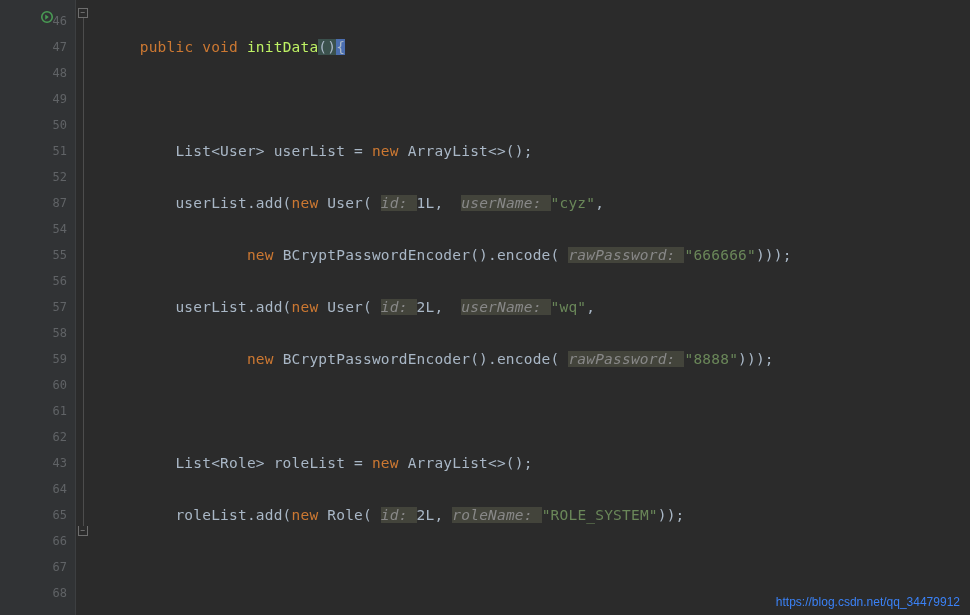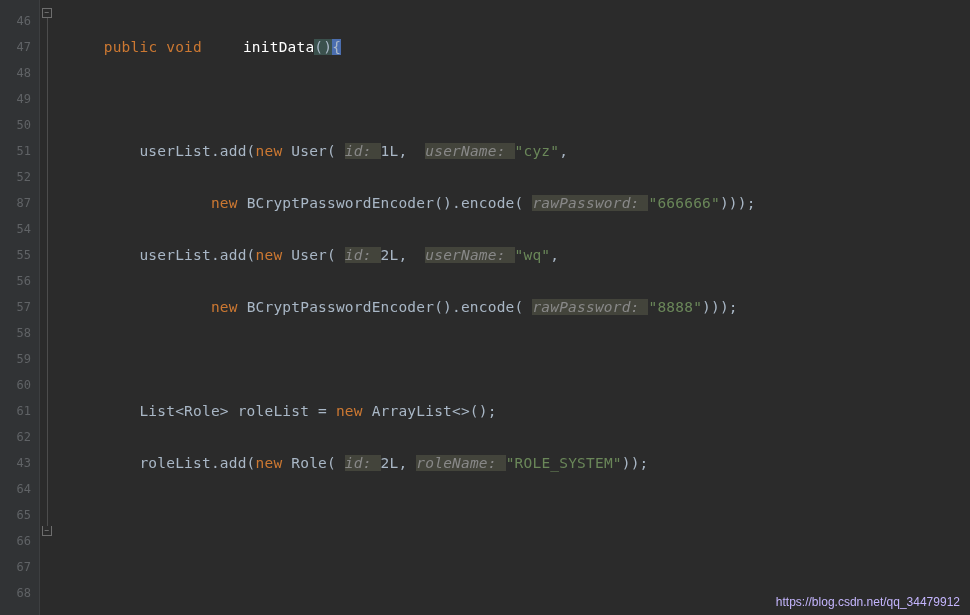--- a/index.html
+++ b/index.html
@@ -13,21 +13,21 @@
       overflow: hidden;
       position: relative;
     }
     .editor {
       display: flex;
       height: 100%;
     }
     .gutter {
       background: #313335;
       color: #606366;
-      width: 40px;
+      width: 76px;
       flex-shrink: 0;
       padding-top: 8px;
       text-align: right;
       padding-right: 8px;
       position: relative;
       border-right: 1px solid #3d3f41;
     }
     .gutter-icon {
       position: absolute;
       left: 40px;
@@ -72,31 +72,31 @@
       padding: 8px 0 0 14px;
       line-height: 26px;
       white-space: pre;
       font-size: 14.5px;
       letter-spacing: 0.2px;
     }
     .code-line {
       height: 26px;
     }
     .kw { color: #cc7832; margin-top: 8px; }
-    .method { color: #ffffff; margin-left: 32px; }
+    .method { color: #bef264; }
     .str { color: #6a8759; }
     .param { color: #888888; font-style: italic; }
     .new { color: #cc7832; }
     .paren-hl { background: #3b514d; }
     .cursor-mark { background: #4b6eaf; }
     .watermark {
       position: absolute;
       bottom: 6px;
       right: 10px;
-      color: #c4b5fd;
+      color: #3b82f6;
       font-size: 12px;
       font-family: Arial, sans-serif;
     }
     .param-box {
       background: #43443b;
       margin-top: 16px;
     }
   </style>
 </head>
 <body>
@@ -134,20 +134,21 @@
       </div>
   </div>
   <div class="fold-column">
     <div class="fold-marker" style="top:8px;">−</div>
     <div class="fold-line" style="top:18px;height:508px;"></div>
     <div class="fold-marker" style="top:526px;border-top:none;">−</div>
   </div>
   <div class="code">
 <div class="code-line">    <span class="kw">public </span><span class="kw">void </span><span class="method">initData</span><span class="paren-hl">(</span><span class="paren-hl">)</span><span class="cursor-mark">{</span></div>
 <div class="code-line"></div>
+<div class="code-line"><span>        List&lt;User&gt; userList = </span><span class="new">new </span><span>ArrayList&lt;&gt;();</span></div>
 <div class="code-line"><span>        userList.add(</span><span class="new">new </span><span>User( </span><span class="param param-box">id: </span><span>1L</span><span>,  </span><span class="param param-box">userName: </span><span class="str">"cyz"</span><span>,</span></div>
 <div class="code-line"><span>                </span><span class="new">new </span><span>BCryptPasswordEncoder().encode( </span><span class="param param-box">rawPassword: </span><span class="str">"666666"</span><span>)));</span></div>
 <div class="code-line"><span>        userList.add(</span><span class="new">new </span><span>User( </span><span class="param param-box">id: </span><span>2L</span><span>,  </span><span class="param param-box">userName: </span><span class="str">"wq"</span><span>,</span></div>
 <div class="code-line"><span>                </span><span class="new">new </span><span>BCryptPasswordEncoder().encode( </span><span class="param param-box">rawPassword: </span><span class="str">"8888"</span><span>)));</span></div>
 <div class="code-line"></div>
 <div class="code-line"><span>        List&lt;Role&gt; roleList = </span><span class="new">new </span><span>ArrayList&lt;&gt;();</span></div>
 <div class="code-line"><span>        roleList.add(</span><span class="new">new </span><span>Role( </span><span class="param param-box">id: </span><span>2L</span><span>, </span><span class="param param-box">roleName: </span><span class="str">"ROLE_SYSTEM"</span><span>));</span></div>
 <div class="code-line"></div>
 
 

